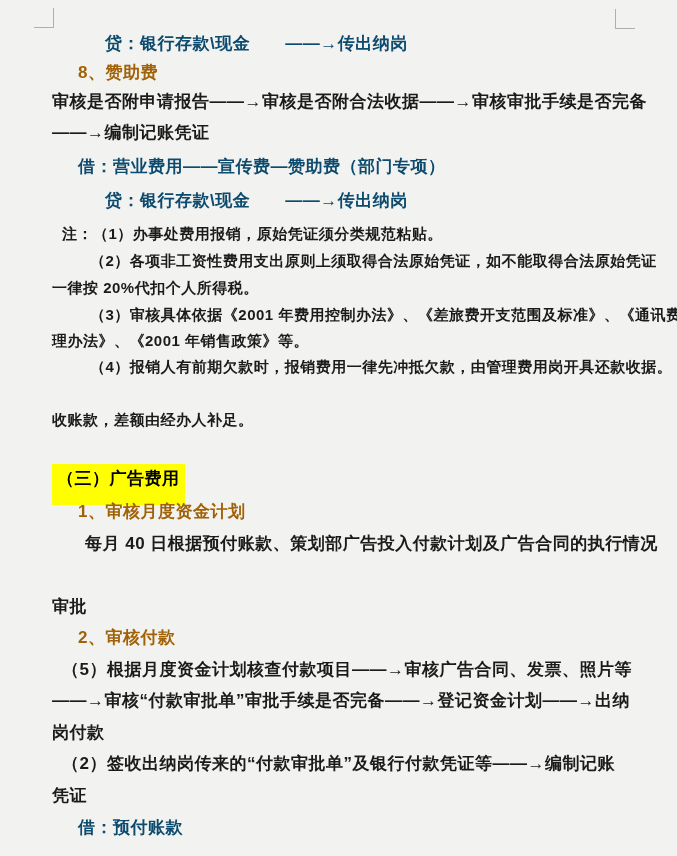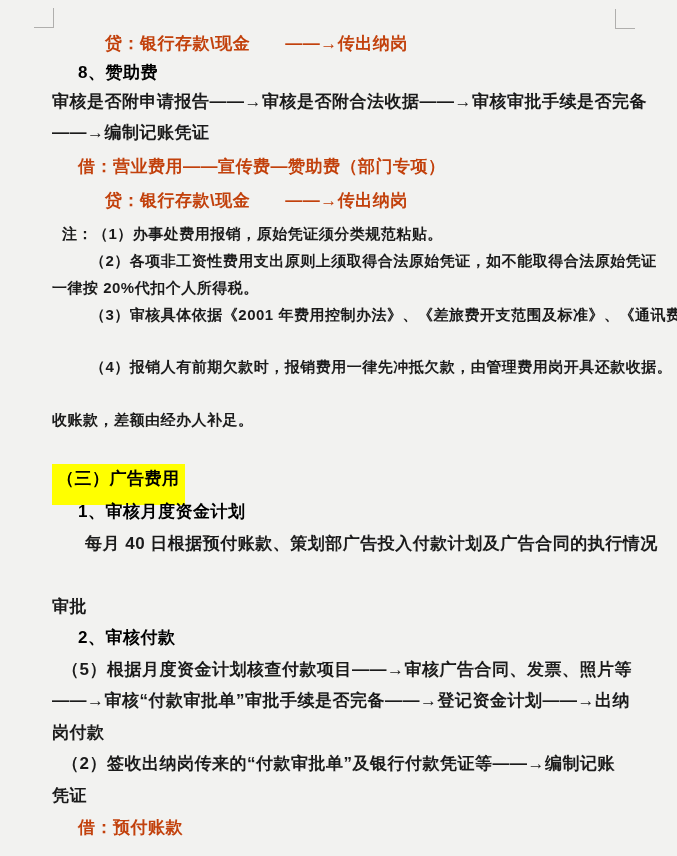--- a/index.html
+++ b/index.html
@@ -18,22 +18,22 @@
     color: #1b1b1b;
   }
   .line {
     position: absolute;
     white-space: pre;
     font-size: 17px;
     line-height: 22px;
     letter-spacing: 0.5px;
   }
   .line.body   { color: #1b1b1b; }
-  .line.orange { color: #c2410c; }
-  .line.blue   { color: #000000; }
+  .line.orange { color: #0c4a6e; }
+  .line.blue   { color: #a16207; }
   .line.note   { font-size: 15px; line-height: 20px; text-align: center; }
   .line.highlight {
     background: #ffff00;
     color: #000000;
     padding: 4px 5px 15px 5px;
   }
   
   .mark {
     position: absolute;
     border-color: #b0afad;
@@ -66,20 +66,21 @@
   <div class="line orange" style="left:105px; top:190px">贷：银行存款\现金　　——→传出纳岗</div>
 
   <div class="line body note" style="left:62px; top:224px">注：（1）办事处费用报销，原始凭证须分类规范粘贴。</div>
 
   <div class="line body note" style="left:90px; top:251px">（2）各项非工资性费用支出原则上须取得合法原始凭证，如不能取得合法原始凭证</div>
 
   <div class="line body note" style="left:52px; top:278px">一律按 20%代扣个人所得税。</div>
 
   <div class="line body note" style="left:90px; top:305px">（3）审核具体依据《2001 年费用控制办法》、《差旅费开支范围及标准》、《通讯费管</div>
 
+  <div class="line body note" style="left:52px; top:331px">理办法》、《2001 年销售政策》等。</div>
 
   <div class="line body note" style="left:90px; top:357px">（4）报销人有前期欠款时，报销费用一律先冲抵欠款，由管理费用岗开具还款收据。</div>
 
 
   <div class="line body note" style="left:52px; top:410px">收账款，差额由经办人补足。</div>
 
   <div class="line highlight" style="left:52px; top:464px">（三）广告费用</div>
 
   <div class="line blue" style="left:78px; top:501px">1、审核月度资金计划</div>
 

